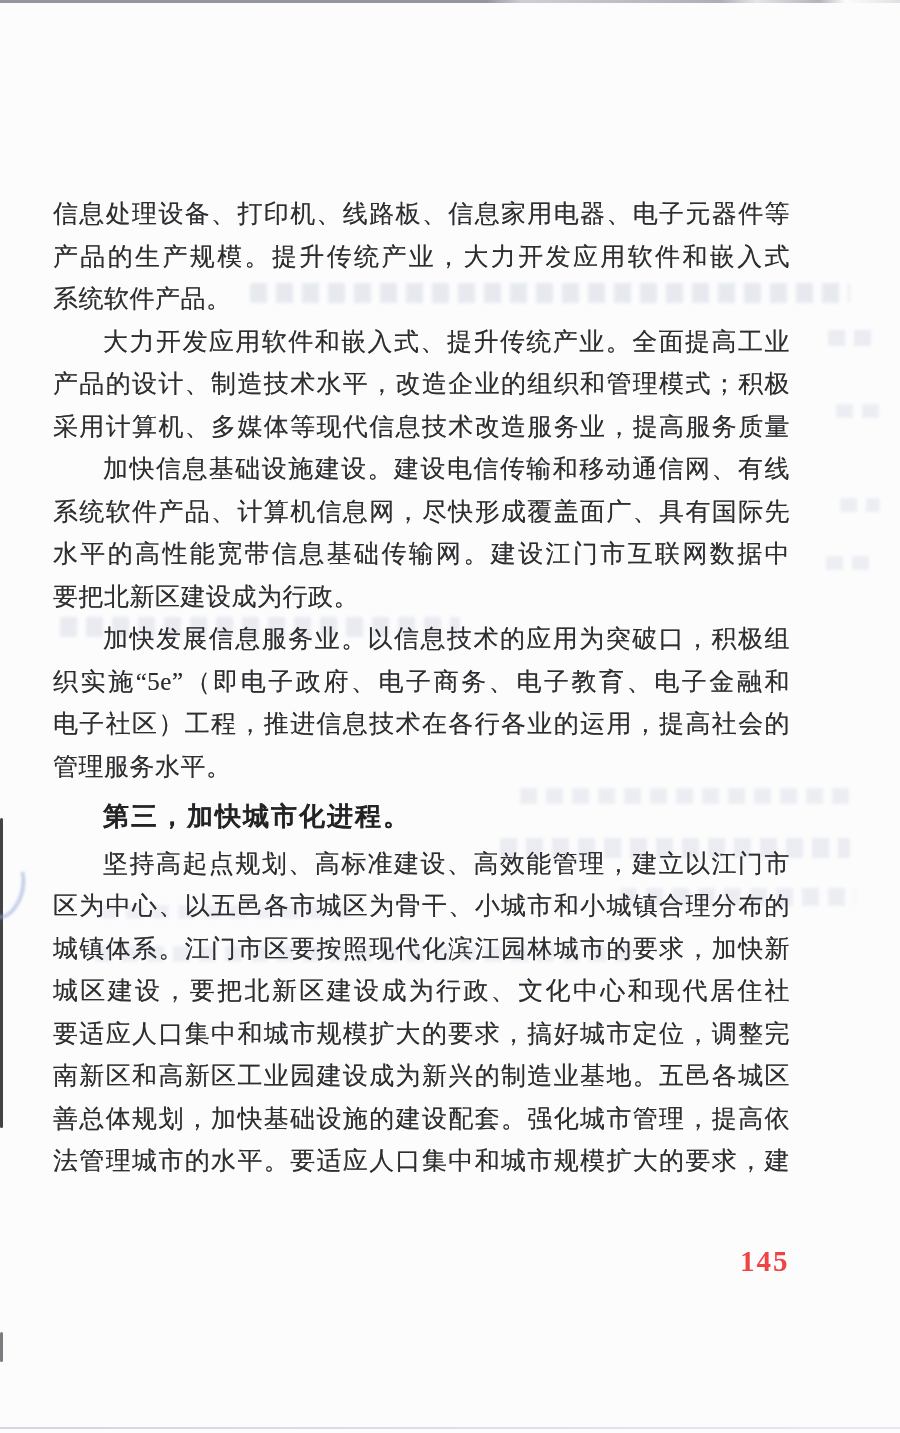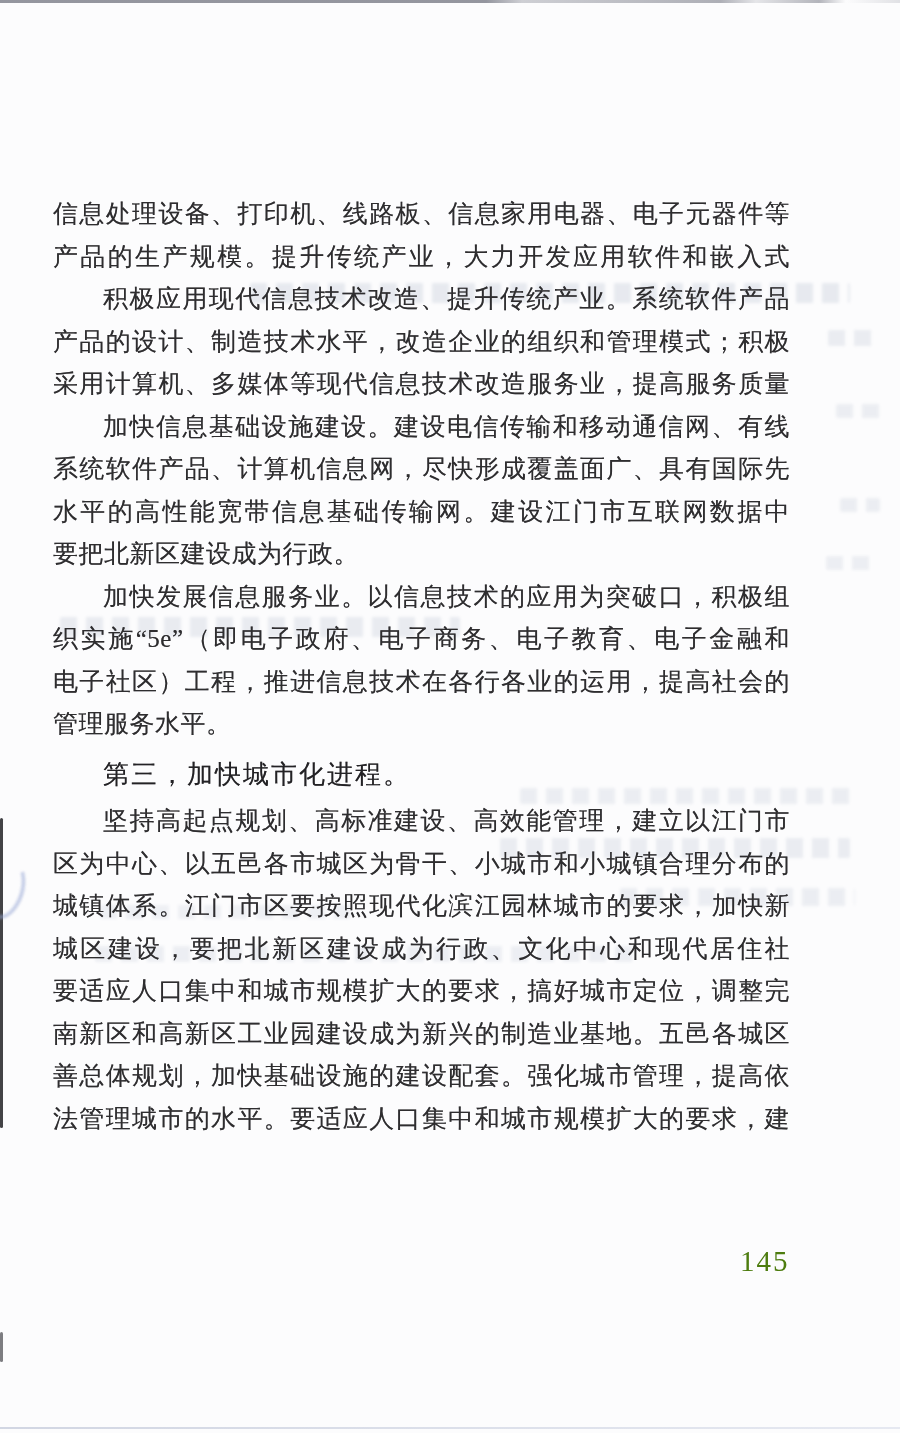--- a/index.html
+++ b/index.html
@@ -60,21 +60,21 @@
     line-height: 42.5px; height: 42.5px;
     overflow: hidden;
     text-align: justify;
     text-align-last: justify;
     letter-spacing: 0.5px;
   }
   .line.last { text-align-last: left; }
   .para.indent .line:first-child { text-indent: 50px; }
   .para.heading { margin-top: 8px; margin-bottom: 4px; }
   .para.heading .line {
-    font-weight: normal;
+    font-weight: bold;
     text-align-last: left;
     letter-spacing: 2px;
     font-size: 26px;
   }
   .page-number {
     position: absolute; left: 740px; top: 1245px;
     font-size: 29px; letter-spacing: 2px;
     font-family: "Liberation Serif", "DejaVu Serif", serif;
   }
 </style>
@@ -99,23 +99,24 @@
       <div class="ghost" style="left: 828px; top: 330px; width: 50px; height: 16px; opacity: 0.12;"></div>
       <div class="ghost" style="left: 836px; top: 404px; width: 44px; height: 14px; opacity: 0.11;"></div>
       <div class="ghost" style="left: 840px; top: 498px; width: 40px; height: 14px; opacity: 0.11;"></div>
       <div class="ghost" style="left: 826px; top: 556px; width: 50px; height: 14px; opacity: 0.1;"></div>
     </div>
 
   <main class="text-block" id="text-block" style="color: rgb(46, 45, 47);">
       <div class="para">
         <span class="line">信息处理设备、打印机、线路板、信息家用电器、电子元器件等</span>
         <span class="line">产品的生产规模。提升传统产业，大力开发应用软件和嵌入式</span>
+        <span class="line last">系统软件产品。</span>
       </div>
       <div class="para indent">
-        <span class="line">积极应用现代信息技术改造、提升传统产业。系统软件产品</span>
+        <span class="line">大力开发应用软件和嵌入式、提升传统产业。全面提高工业</span>
         <span class="line">产品的设计、制造技术水平，改造企业的组织和管理模式；积极</span>
         <span class="line">采用计算机、多媒体等现代信息技术改造服务业，提高服务质量</span>
       </div>
       <div class="para indent">
         <span class="line">加快信息基础设施建设。建设电信传输和移动通信网、有线</span>
         <span class="line">系统软件产品、计算机信息网，尽快形成覆盖面广、具有国际先进</span>
         <span class="line">水平的高性能宽带信息基础传输网。建设江门市互联网数据中心，</span>
         <span class="line last">要把北新区建设成为行政。</span>
       </div>
       <div class="para indent">
@@ -132,14 +133,14 @@
         <span class="line">区为中心、以五邑各市城区为骨干、小城市和小城镇合理分布的</span>
         <span class="line">城镇体系。江门市区要按照现代化滨江园林城市的要求，加快新</span>
         <span class="line">城区建设，要把北新区建设成为行政、文化中心和现代居住社区；</span>
         <span class="line">要适应人口集中和城市规模扩大的要求，搞好城市定位，调整完</span>
         <span class="line">南新区和高新区工业园建设成为新兴的制造业基地。五邑各城区</span>
         <span class="line">善总体规划，加快基础设施的建设配套。强化城市管理，提高依</span>
         <span class="line last">法管理城市的水平。要适应人口集中和城市规模扩大的要求，建立</span>
       </div>
     </main>
 
-  <div class="page-number" style="color: #4d7c0f;">145</div>
+  <div class="page-number" style="color: #ef4444; font-weight: bold;">145</div>
 </div>
 
 </body></html>

